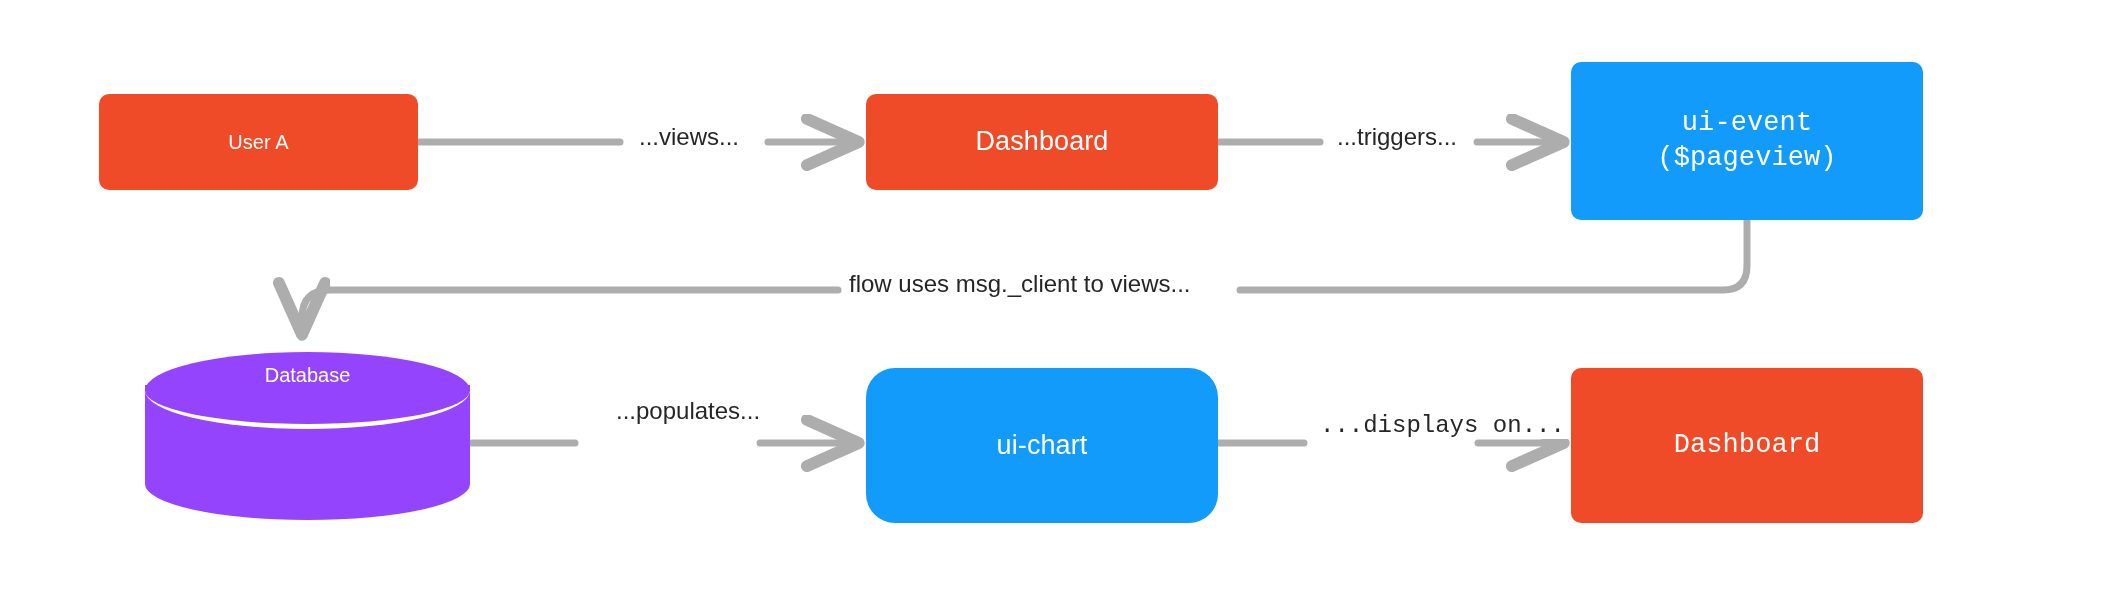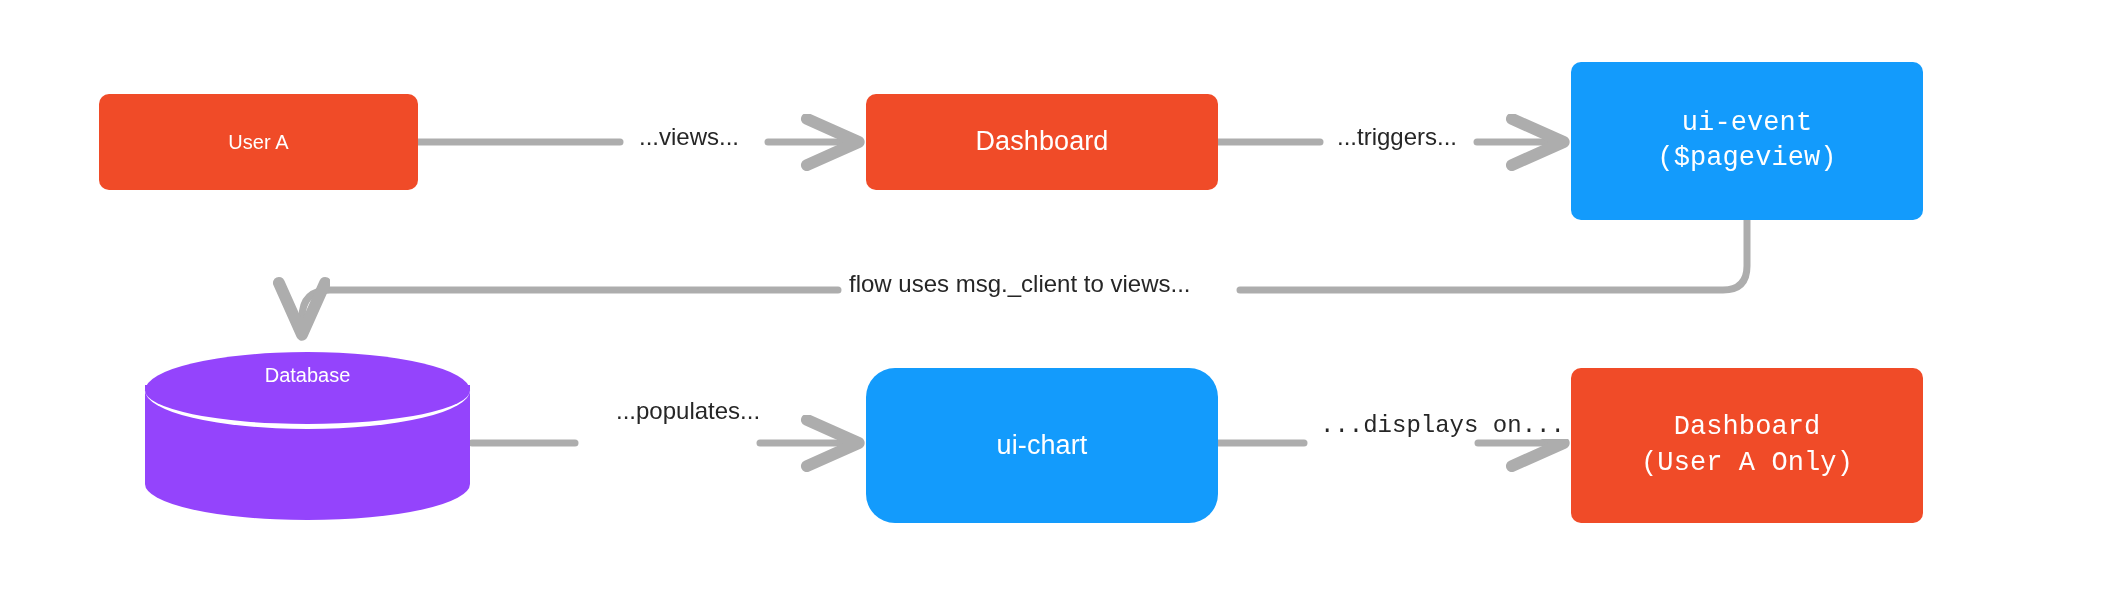--- a/index.html
+++ b/index.html
@@ -151,21 +151,20 @@
     <div id="db-label">Database</div>
   </div>
 
   <div class="node" id="node-ui-chart">
     <span class="lines">ui-chart</span>
   </div>
 
   <div class="node" id="node-dash-bot">
     <span class="lines">
       <span class="ln">Dashboard</span>
-      <span class="ln">(User A Only)</span>
     </span>
   </div>
 
   <div class="edge-label" id="lbl-views">...views...</div>
   <div class="edge-label" id="lbl-triggers">...triggers...</div>
   <div class="edge-label" id="lbl-query">flow uses msg._client to views...</div>
   <div class="edge-label" id="lbl-populates">...populates...</div>
   <div class="edge-label" id="lbl-displays">...displays on...</div>
 
 </div>

